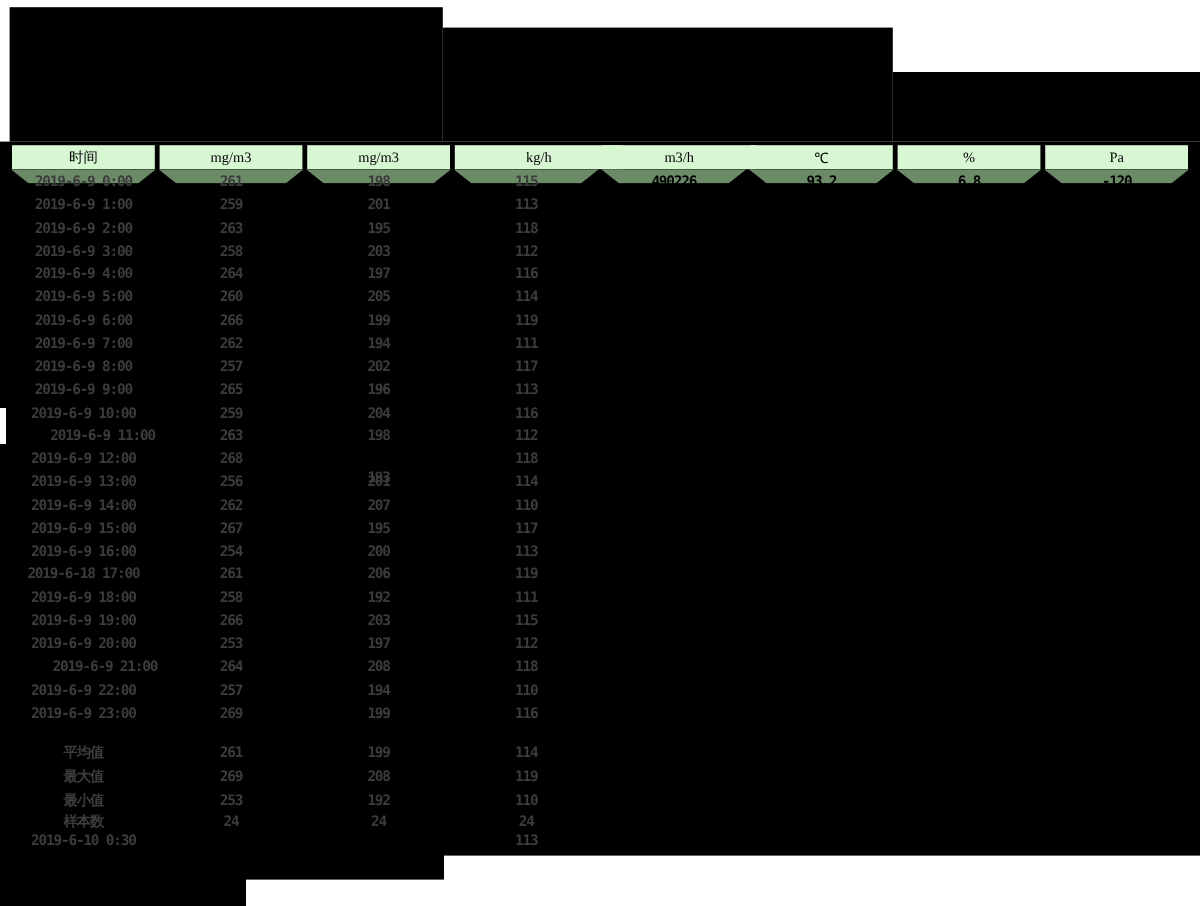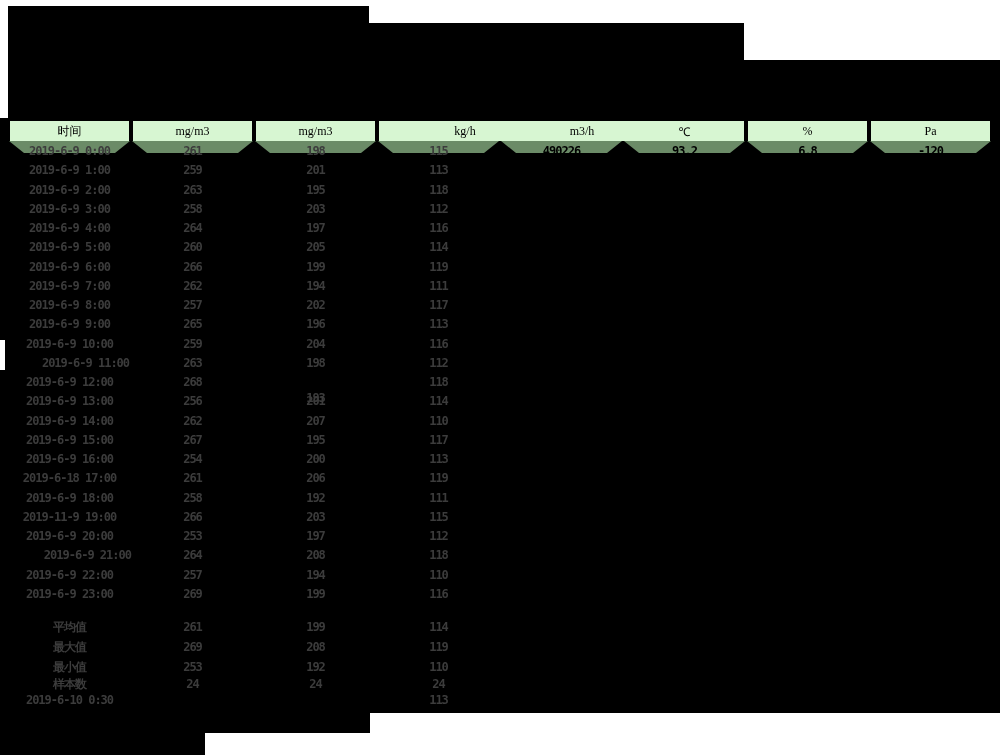--- a/index.html
+++ b/index.html
@@ -45,24 +45,24 @@
 
   <div class="hdr-cell" style="left:10px;width:119px;">
       <span>时间</span>
     </div>
   <div class="hdr-cell" style="left:133px;width:119px;">
       <span>mg/m3</span>
     </div>
   <div class="hdr-cell" style="left:256px;width:119px;">
       <span>mg/m3</span>
     </div>
-  <div class="hdr-cell" style="left:379px;width:140px;padding-left:16px;">
+  <div class="hdr-cell" style="left:379px;width:140px;">
       <span>kg/h</span>
     </div>
-  <div class="hdr-cell" style="left:518px;width:128px;">
+  <div class="hdr-cell" style="left:502px;width:128px;">
       <span>m3/h</span>
     </div>
   <div class="hdr-cell" style="left:625px;width:119px;">
       <span>℃</span>
     </div>
   <div class="hdr-cell" style="left:748px;width:119px;">
       <span>%</span>
     </div>
   <div class="hdr-cell" style="left:871px;width:119px;">
       <span>Pa</span>
@@ -153,21 +153,21 @@
       <div class="row-text" style="left: 254px; top: 453px;">200</div>
       <div class="row-text" style="left: 377px; top: 453px;">113</div>
       <div class="row-text" style="left: 8px; top: 472.25px;">2019-6-18 17:00</div>
       <div class="row-text" style="left: 131px; top: 472.25px;">261</div>
       <div class="row-text" style="left: 254px; top: 472.25px;">206</div>
       <div class="row-text" style="left: 377px; top: 472.25px;">119</div>
       <div class="row-text" style="left: 8px; top: 491.5px;">2019-6-9 18:00</div>
       <div class="row-text" style="left: 131px; top: 491.5px;">258</div>
       <div class="row-text" style="left: 254px; top: 491.5px;">192</div>
       <div class="row-text" style="left: 377px; top: 491.5px;">111</div>
-      <div class="row-text" style="left: 8px; top: 510.75px;">2019-11-9 19:00</div>
+      <div class="row-text" style="left: 8px; top: 510.75px;">2019-6-9 19:00</div>
       <div class="row-text" style="left: 131px; top: 510.75px;">266</div>
       <div class="row-text" style="left: 254px; top: 510.75px;">203</div>
       <div class="row-text" style="left: 377px; top: 510.75px;">115</div>
       <div class="row-text" style="left: 8px; top: 530px;">2019-6-9 20:00</div>
       <div class="row-text" style="left: 131px; top: 530px;">253</div>
       <div class="row-text" style="left: 254px; top: 530px;">197</div>
       <div class="row-text" style="left: 377px; top: 530px;">112</div>
       <div class="row-text" style="left: 8px; top: 549.25px; text-align: right;">2019-6-9 21:00</div>
       <div class="row-text" style="left: 131px; top: 549.25px;">264</div>
       <div class="row-text" style="left: 254px; top: 549.25px;">208</div>

